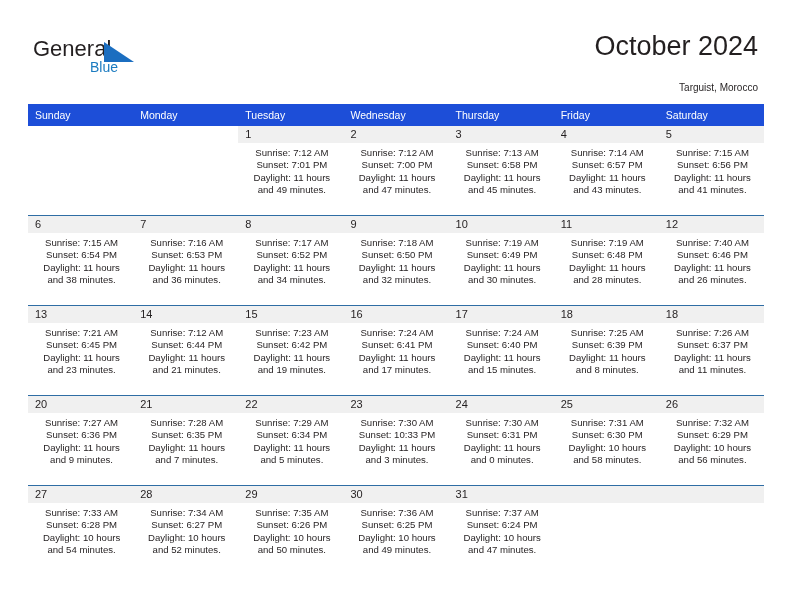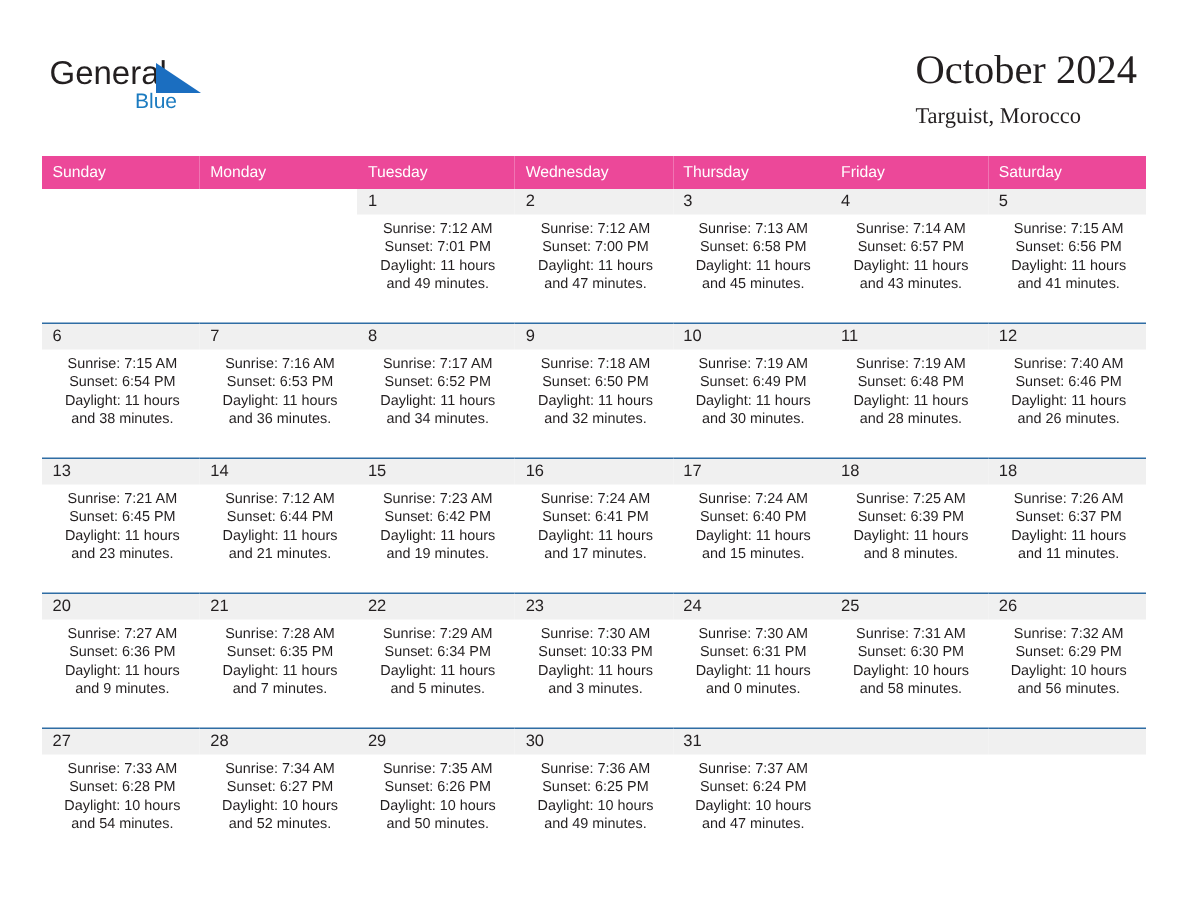--- a/index.html
+++ b/index.html
@@ -57,48 +57,47 @@
     left: 57px;
     top: 23px;
     font-size: 14px;
     color: #1b7bc0;
     font-family: "Liberation Sans", sans-serif;
   }
   .title-wrap {
     position: absolute;
     right: 34px;
     top: 30px;
-    text-align: left;
-    font-family: Liberation Serif, serif;
+    text-align: right;
   }
   .cal-title {
     font-size: 27px;
     color: #231f20;
     line-height: 32px;
     font-weight: normal;
     margin: 0;
   }
   .cal-subtitle {
-    font-size: 15px;
+    font-size: 10px;
     color: #231f20;
     line-height: 20px;
-    margin: 6px 0 0 0;
+    margin: 16px 0 0 0;
   }
 
   
   .cal {
     position: absolute;
     left: 28px;
     top: 104px;
     width: 736px;
     border-collapse: collapse;
     table-layout: fixed;
   }
   .cal th {
-    background: #ec4899;
+    background: #1d4ed8;
     color: #ffffff;
     font-size: 10.5px;
     font-weight: normal;
     text-align: left;
     padding: 5px 0 5px 7px;
     height: 10px;
     border: none;
   }
   .cal td {
     vertical-align: top;

